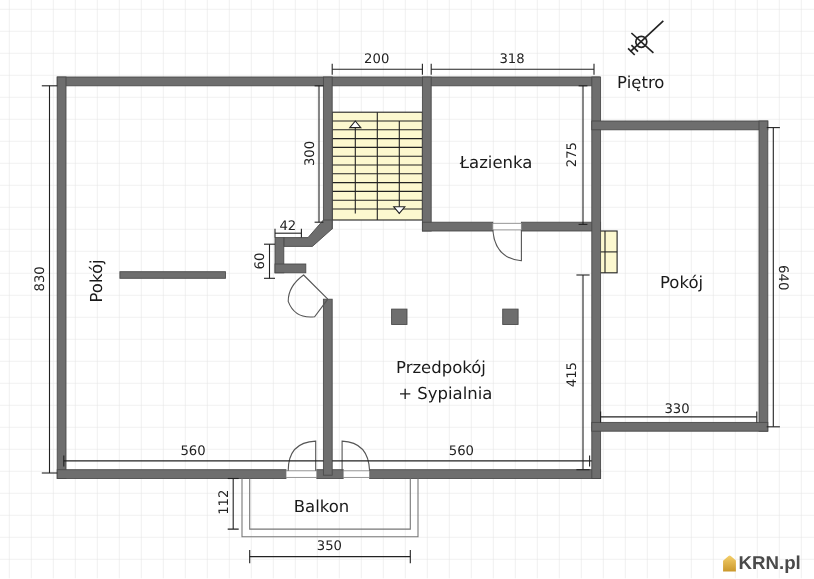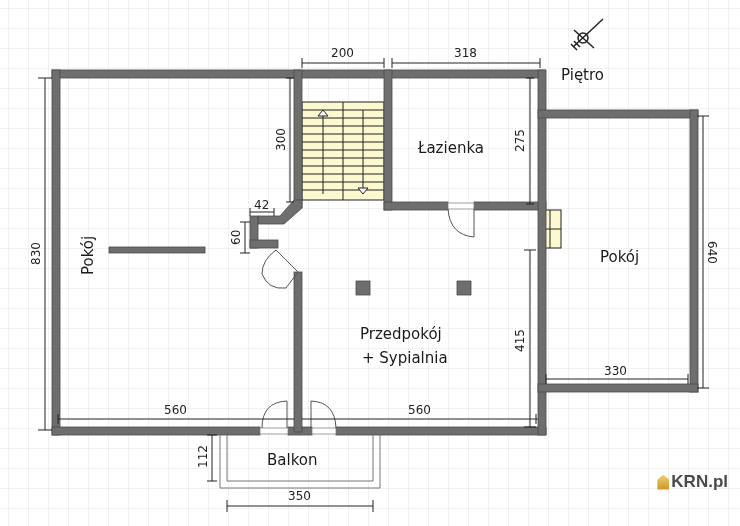--- a/index.html
+++ b/index.html
@@ -5,21 +5,21 @@
   html, body { margin: 0; padding: 0; background: #ffffff; }
   body { width: 740px; height: 526px; overflow: hidden; position: relative; font-family: "DejaVu Sans", "Liberation Sans", sans-serif; }
   #plan { position: absolute; left: 0; top: 0; width: 740px; height: 526px; }
   .wall { fill: #6e6e6e; stroke: #4a4a4a; stroke-width: 0.8; }
   .dim { stroke: #222; stroke-width: 1; fill: none; }
   .dimtxt { font-size: 12px; fill: #222; font-family: "DejaVu Sans", sans-serif; }
   .lbl { font-size: 15px; fill: #1a1a1a; font-family: "DejaVu Sans", sans-serif; }
   .stair { fill: #fcf8cf; stroke: #222; stroke-width: 1; }
   .door-arc { fill: none; stroke: #555; stroke-width: 1; }
   .door-gap { fill: #ffffff; stroke: #888; stroke-width: 0.8; }
-  .logo { position: absolute; right: 12px; bottom: 34px; font-size: 17px; color: #4a4a4a; font-family: "Liberation Sans", sans-serif; font-weight: bold; display: flex; align-items: center; gap: 2px; }
+  .logo { position: absolute; right: 12px; bottom: 4px; font-size: 17px; color: #4a4a4a; font-family: "Liberation Sans", sans-serif; font-weight: bold; display: flex; align-items: center; gap: 2px; }
   .logo-house { width: 12px; height: 15px; background: linear-gradient(#f4cf6a, #c9962a); clip-path: polygon(50% 0, 100% 35%, 100% 100%, 0 100%, 0 35%); display: inline-block; }
 </style>
 </head>
 <body>
 
 <svg id="plan" viewBox="0 0 740 526" xmlns="http://www.w3.org/2000/svg">
   <defs>
     <pattern id="grid" width="20" height="20" patternUnits="userSpaceOnUse" x="8" y="8">
       <path d="M20 0 L0 0 0 20" fill="none" stroke="#e4e4e4" stroke-width="1"></path>
     </pattern>

